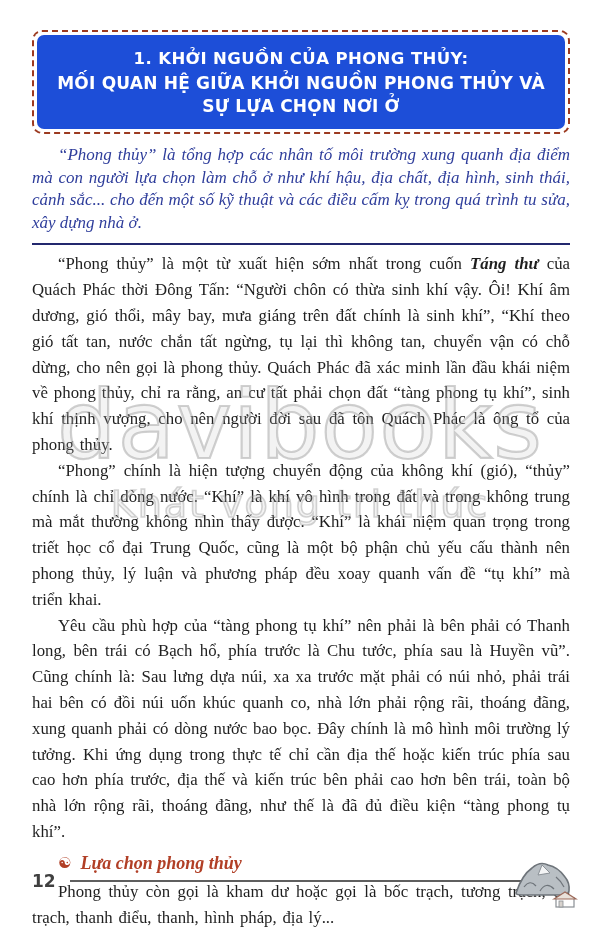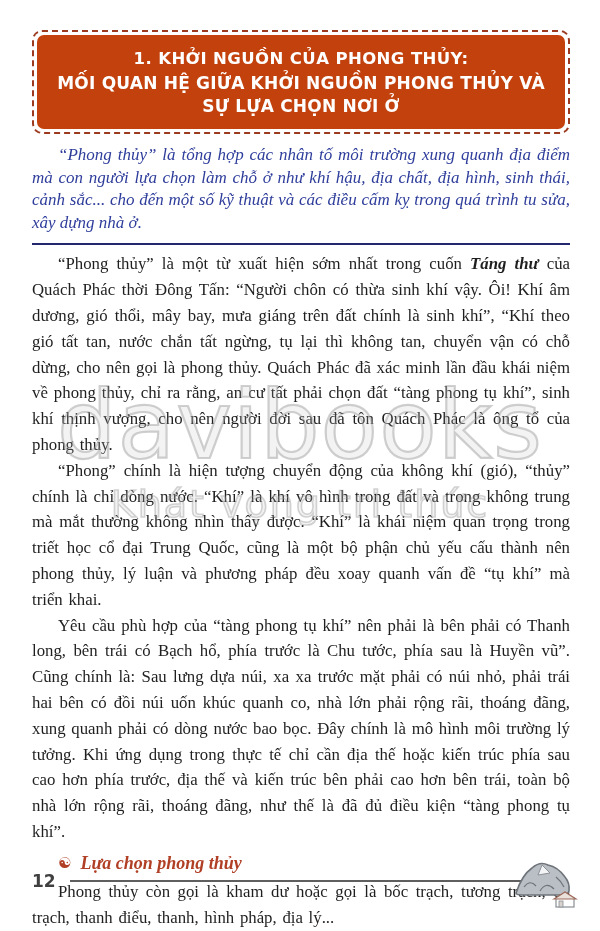--- a/index.html
+++ b/index.html
@@ -15,21 +15,21 @@
     color:#1f1f1f;
   }
   
   .banner-wrap{
     border:2px dashed #9c3a20;
     border-radius:10px;
     padding:3px;
     margin-bottom:10px;
   }
   .banner{
-    background:#c2410c;
+    background:#1d4ed8;
     border-radius:7px;
     padding:11px 10px 12px;
     text-align:center;
     color:#ffffff;
     font-family:"DejaVu Sans", sans-serif;
     font-weight:bold;
   }
   .banner .l1{font-size:16.5px;letter-spacing:.4px;line-height:1.55;}
   .banner .l2{font-size:17px;letter-spacing:.2px;line-height:1.35;}
   

